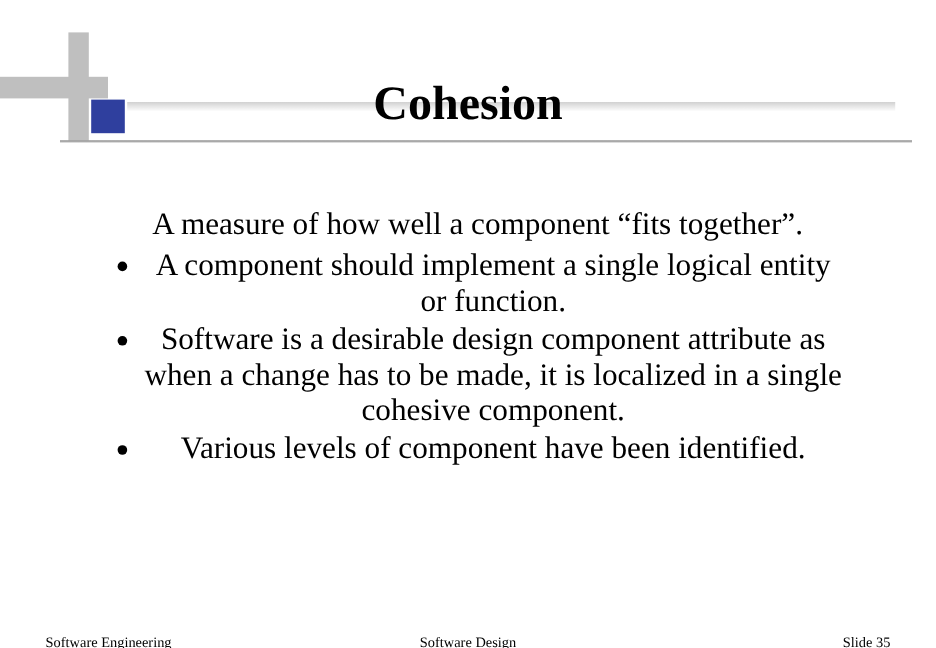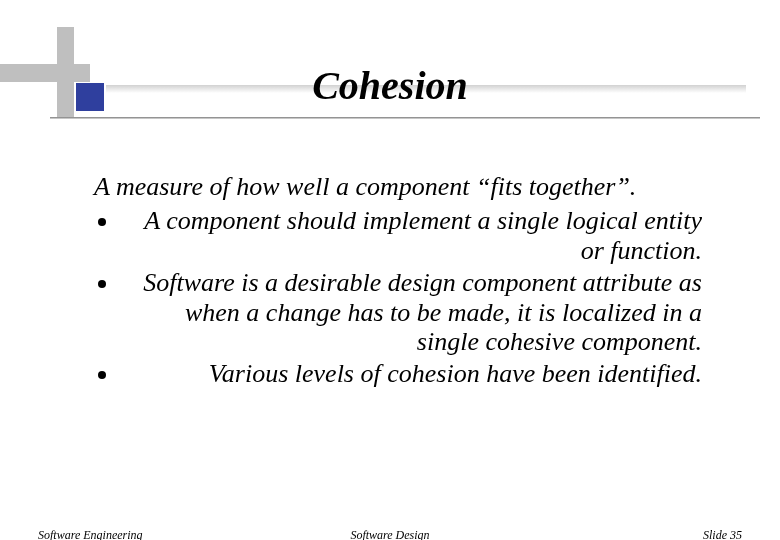--- a/index.html
+++ b/index.html
@@ -1,31 +1,31 @@
 <!DOCTYPE html>
 <html><head>
 <meta charset="utf-8">
 <style>
-  * { box-sizing: border-box; margin: 0; padding: 0; font-style: italic; }
+  * { box-sizing: border-box; margin: 0; padding: 0; }
   html, body { width: 780px; height: 540px; background: #fff; font-family: "Times New Roman", Times, serif; color: #000; overflow: hidden; }
   .slide { position: relative; width: 780px; height: 540px; }
 
   .deco { position: absolute; }
   .deco.gray-h { left: 0; top: 64px; width: 90px; height: 18px; background: #bfbfbf; }
   .deco.gray-v { left: 57px; top: 27px; width: 17px; height: 90px; background: #bfbfbf; }
   .deco.blue-box { left: 76px; top: 83px; width: 28px; height: 28px; background: #2f3f9e; }
   .deco.rule { left: 50px; top: 117px; width: 710px; height: 2px; background: linear-gradient(#7a7a7a, #e0e0e0); }
   .deco.shadow { left: 106px; top: 85px; width: 640px; height: 8px; background: linear-gradient(rgba(0,0,0,0.18), rgba(0,0,0,0)); }
 
   .title { position: absolute; left: 0; width: 780px; top: 62px; text-align: center; font-size: 40px; }
 
   .body { position: absolute; left: 94px; top: 172px; width: 608px; font-size: 26px; line-height: 1.15; }
-  .intro { margin-bottom: 4px; }
+  .intro { text-align: center; margin-bottom: 4px; }
   .bullets { list-style: disc; padding-left: 26px; }
-  .bullets li { margin-top: 2px; text-align: right; }
+  .bullets li { margin-top: 2px; text-align: center; }
 
   .footer { position: absolute; left: 0; bottom: 12px; width: 780px; font-size: 12px; }
   .footer .fl { position: absolute; left: 38px; }
   .footer .fc { position: absolute; left: 0; width: 780px; text-align: center; }
   .footer .fr { position: absolute; right: 38px; }
 </style>
 </head>
 <body>
 <div class="slide">
 
@@ -35,21 +35,21 @@
   <div class="deco shadow"></div>
   <div class="deco rule"></div>
 
   <h1 class="title">Cohesion</h1>
 
   <div class="body">
     <div class="intro">A measure of how well a component “fits together”.</div>
     <ul class="bullets">
       <li>A component should implement a single logical entity or function.</li>
       <li>Software is a desirable design component attribute as when a change has to be made, it is localized in a single cohesive component.</li>
-      <li>Various levels of cohesion have been identified.</li>
+      <li>Various levels of component have been identified.</li>
     </ul>
   </div>
 
   <div class="footer">
     <span class="fl">Software Engineering</span>
     <span class="fc">Software Design</span>
     <span class="fr">Slide  35</span>
   </div>
 
 </div>

